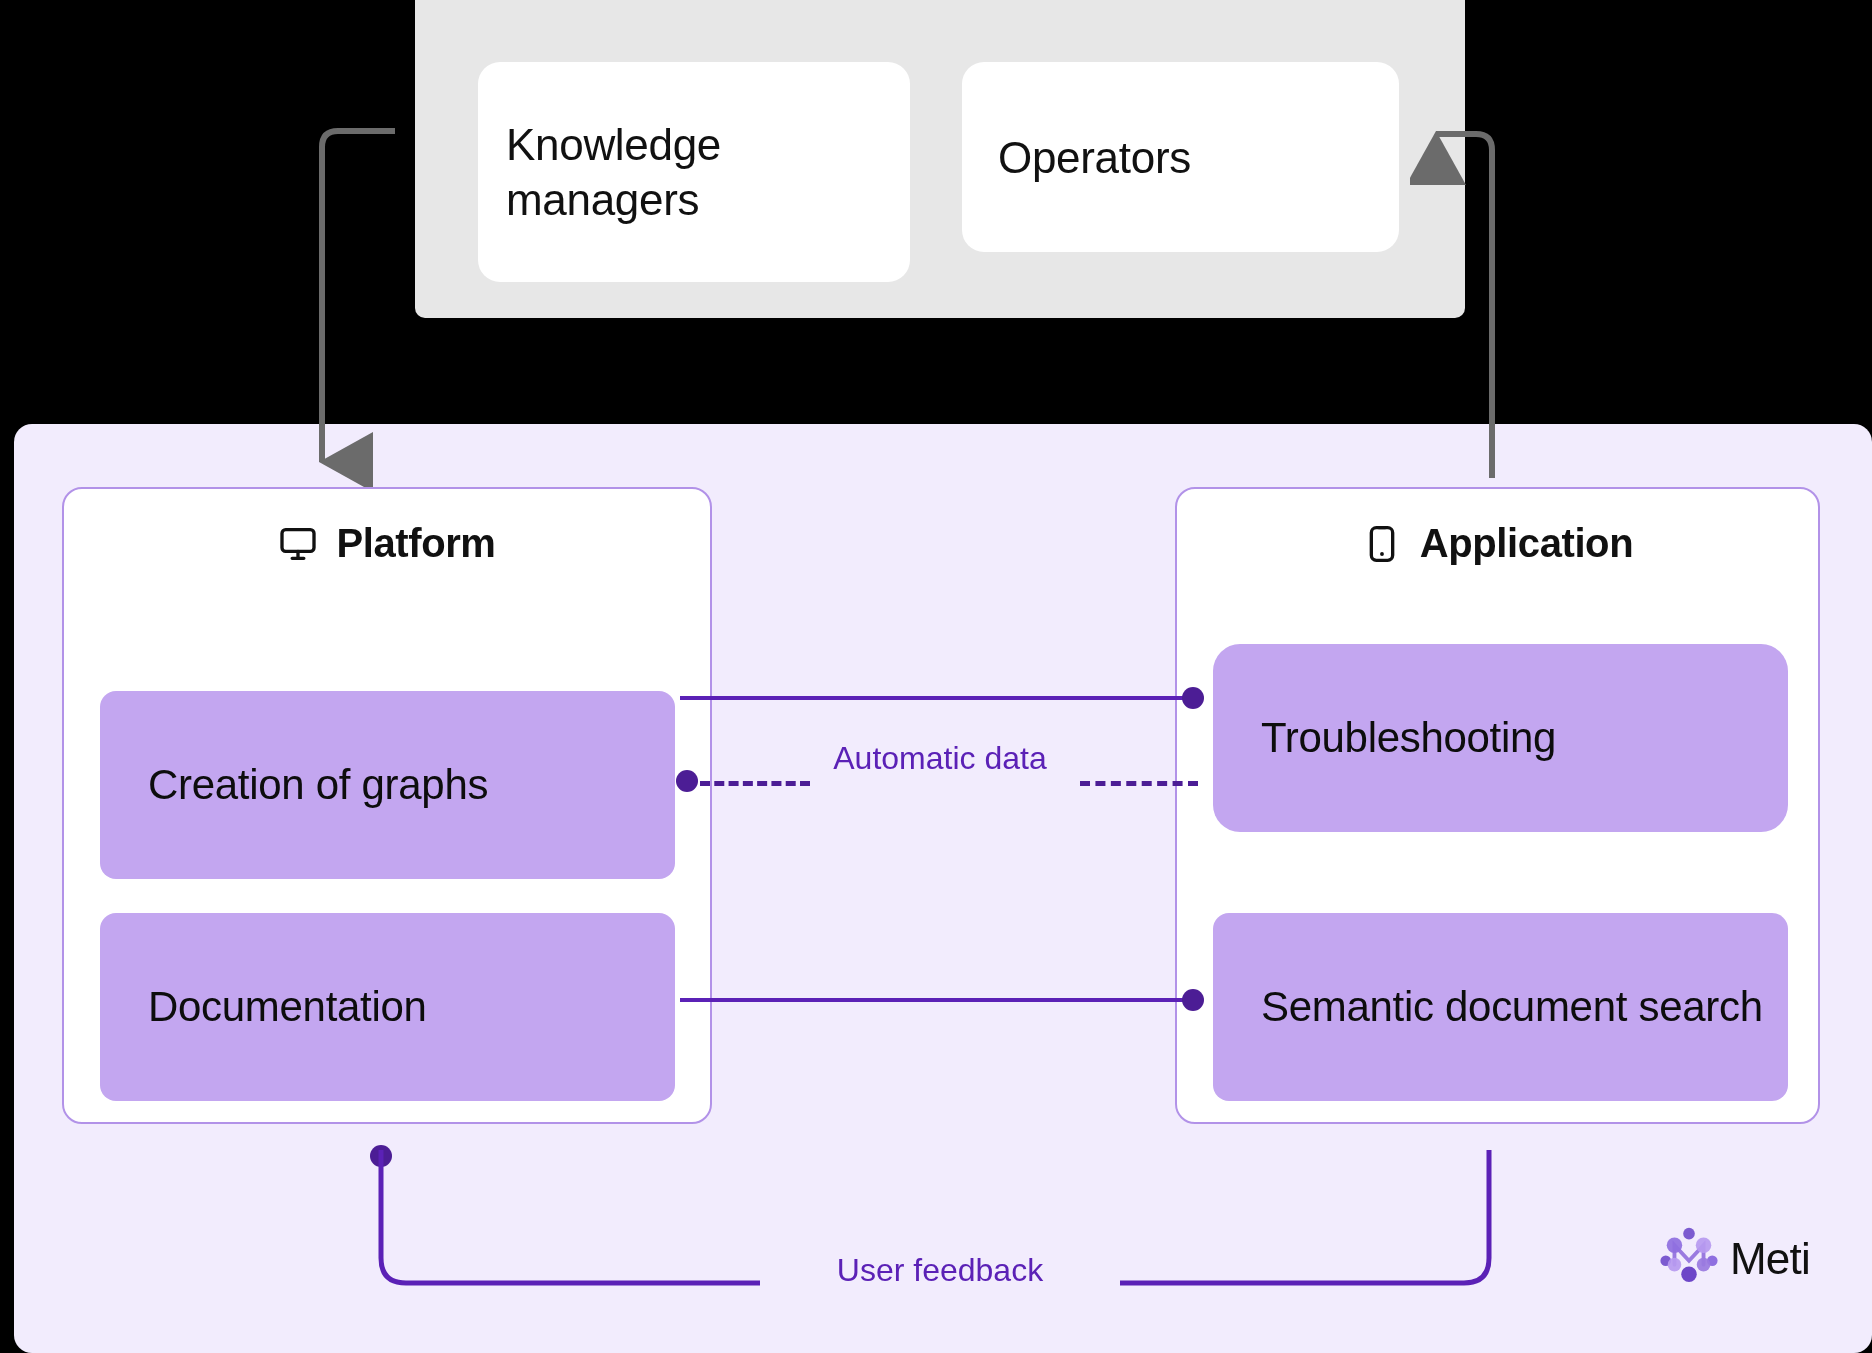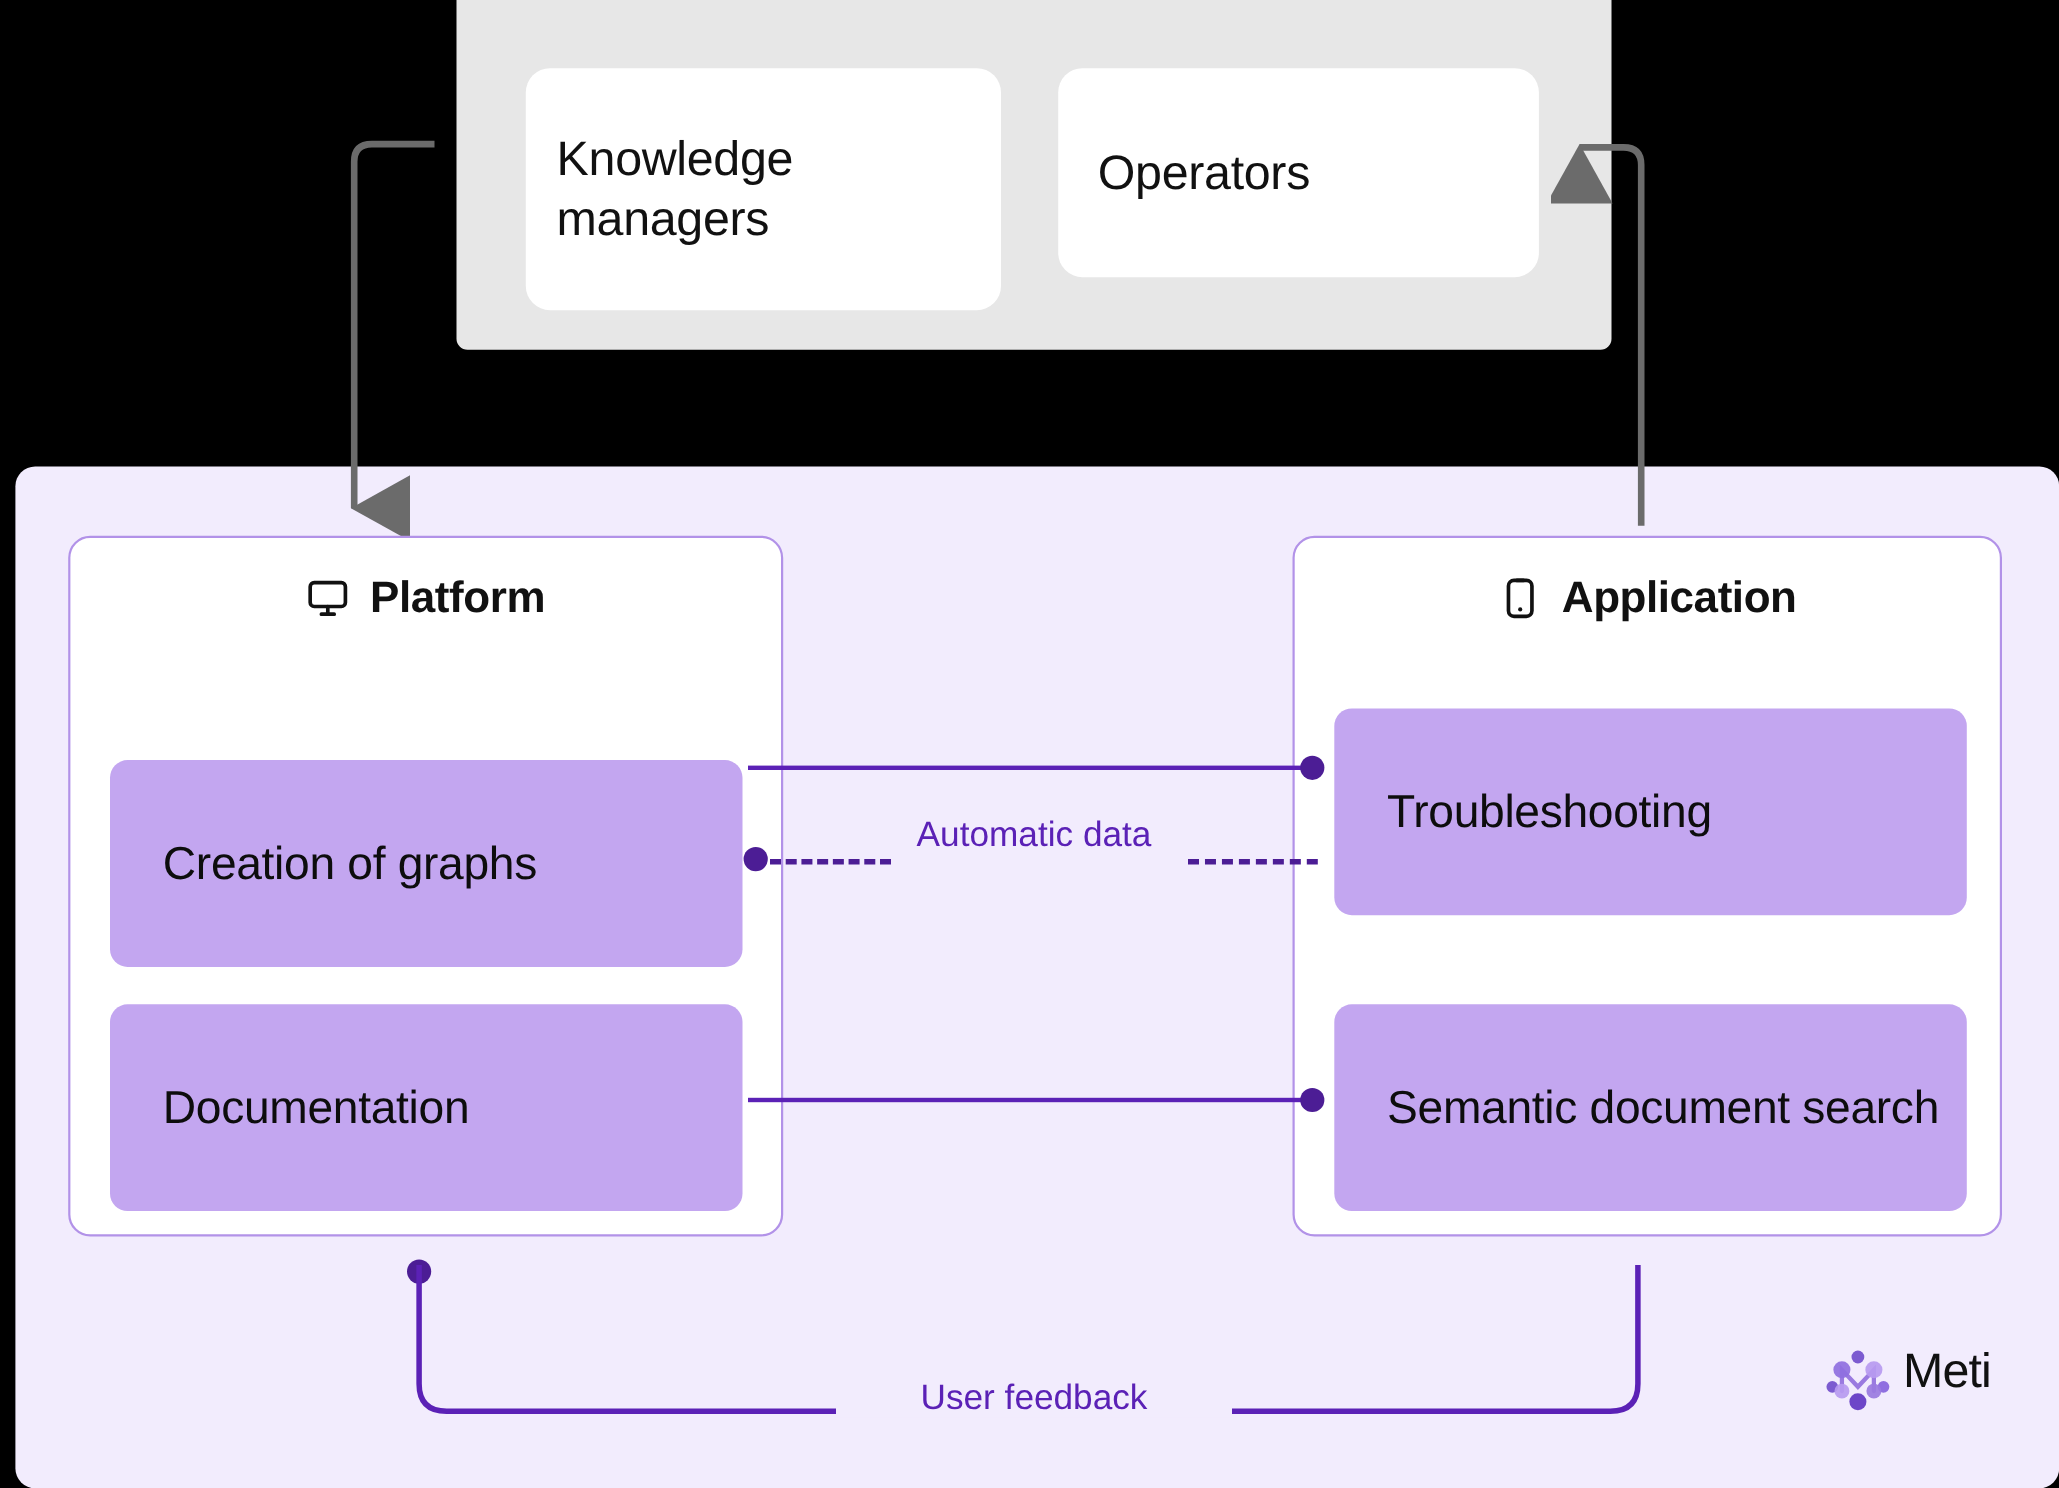--- a/index.html
+++ b/index.html
@@ -32,21 +32,21 @@
       align-items:center;justify-content:center;gap:18px;}
   .section-head .title{font-size:40px;font-weight:700;color:#111111;letter-spacing:-0.4px;}
   .section-head .ico{width:40px;height:40px;display:block;}
 
   
   .chip{position:absolute;background:#c3a6f0;border-radius:16px;
       display:flex;align-items:center;padding-left:48px;box-sizing:border-box;}
   .chip span{font-size:42px;line-height:1.26;color:#0d0d0d;letter-spacing:-0.3px;}
   #chip-graphs{left:100px;top:644px;width:575px;height:188px;margin-top:47px;}
   #chip-docs{left:100px;top:913px;width:575px;height:188px;}
-  #chip-trouble{left:1213px;top:644px;width:575px;height:188px;}
+  #chip-trouble{left:1213px;top:644px;width:575px;height:188px;border-radius:27px;}
   #chip-semantic{left:1213px;top:913px;width:575px;height:188px;}
 
   
   .conn{position:absolute;background:#5b21b6;}
   .h-line{height:4px;}
   .dot{position:absolute;width:22px;height:22px;border-radius:50%;background:#4c1d95;}
   .dashed{position:absolute;height:0;border-top:5px dashed #4c1d95;}
 
   #line-top{left:680px;top:696px;width:512px;}
   #dot-top-right{left:1182px;top:687px;}
@@ -64,21 +64,21 @@
   #fb-dot{left:370px;top:1145px;}
   #fb-path{position:absolute;left:310px;top:1150px;width:1250px;height:150px;}
   .fb-label{position:absolute;left:760px;top:1252px;width:360px;text-align:center;
       background:#f2ecfd;font-size:32px;color:#5b21b6;padding:0 10px;box-sizing:border-box;}
 
   
   #arrow-left{position:absolute;left:300px;top:110px;width:120px;height:380px;}
   #arrow-right{position:absolute;left:1410px;top:110px;width:120px;height:380px;}
 
   
-  .logo-wrap{position:absolute;left:1658px;top:1222px;display:flex;align-items:flex-start;gap:10px;}
+  .logo-wrap{position:absolute;left:1658px;top:1222px;display:flex;align-items:flex-end;gap:10px;}
   .logo-word{font-size:44px;color:#111111;letter-spacing:-0.8px;}
 </style>
 </head>
 <body>
 
 <div id="stage">
 
   <div class="product-panel"></div>
 
   <div class="users-panel"></div>

